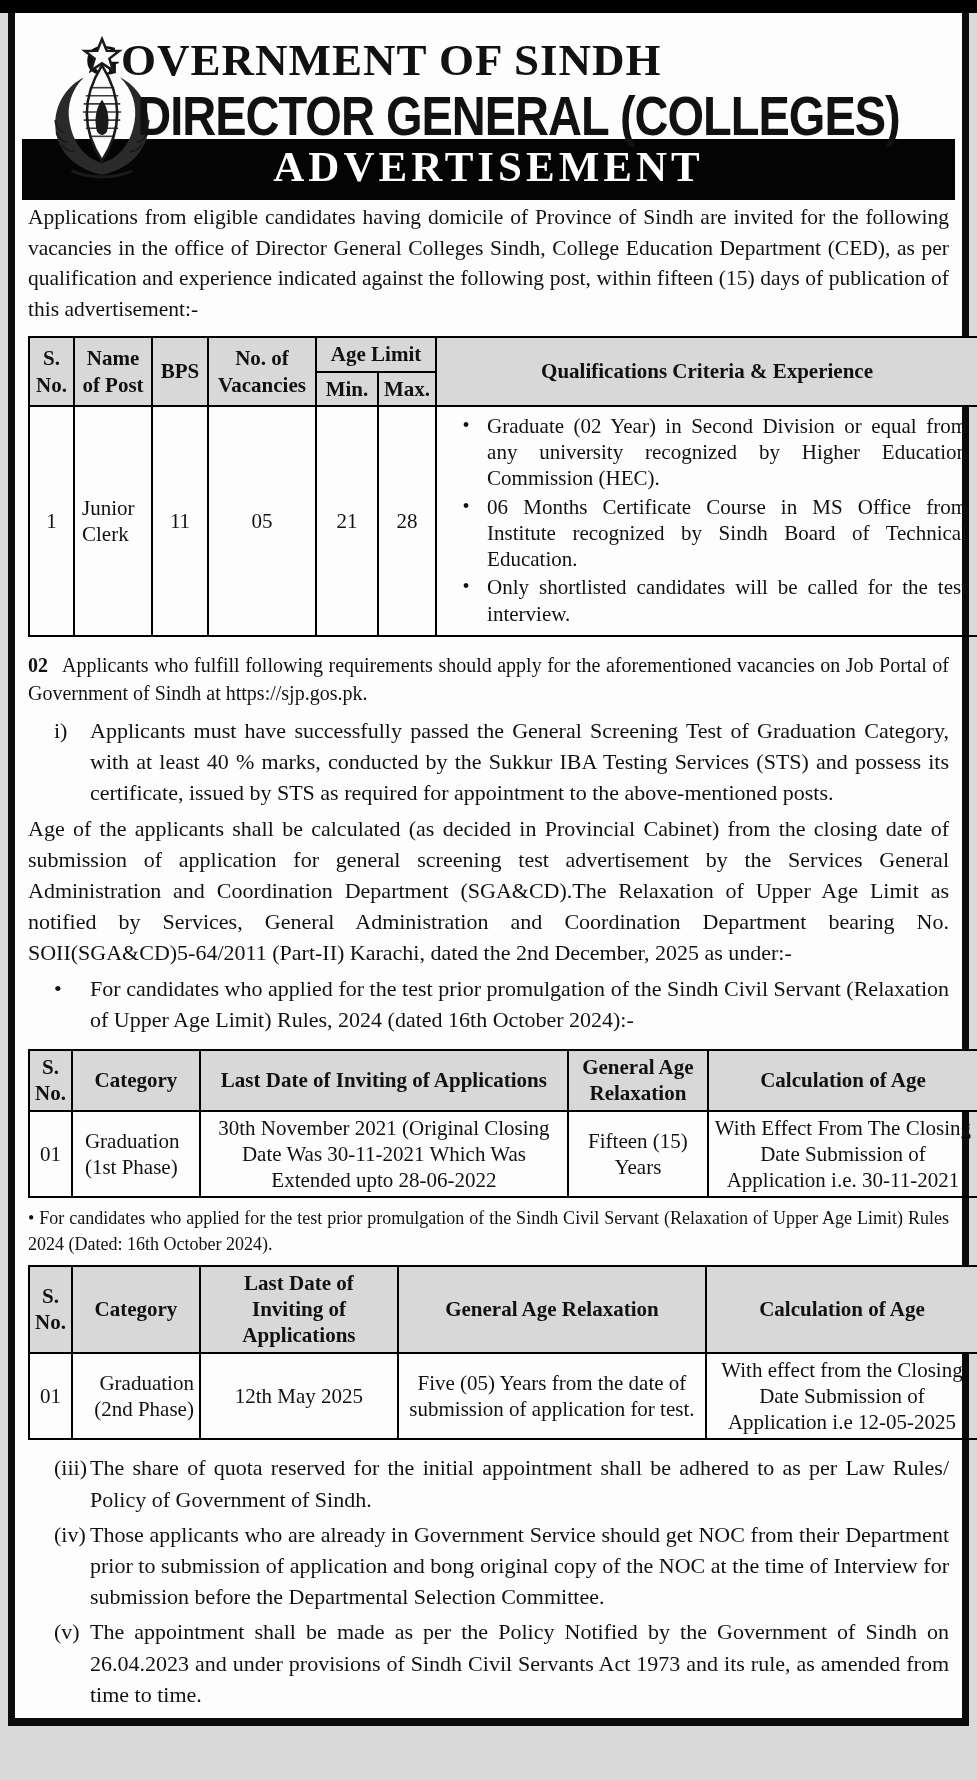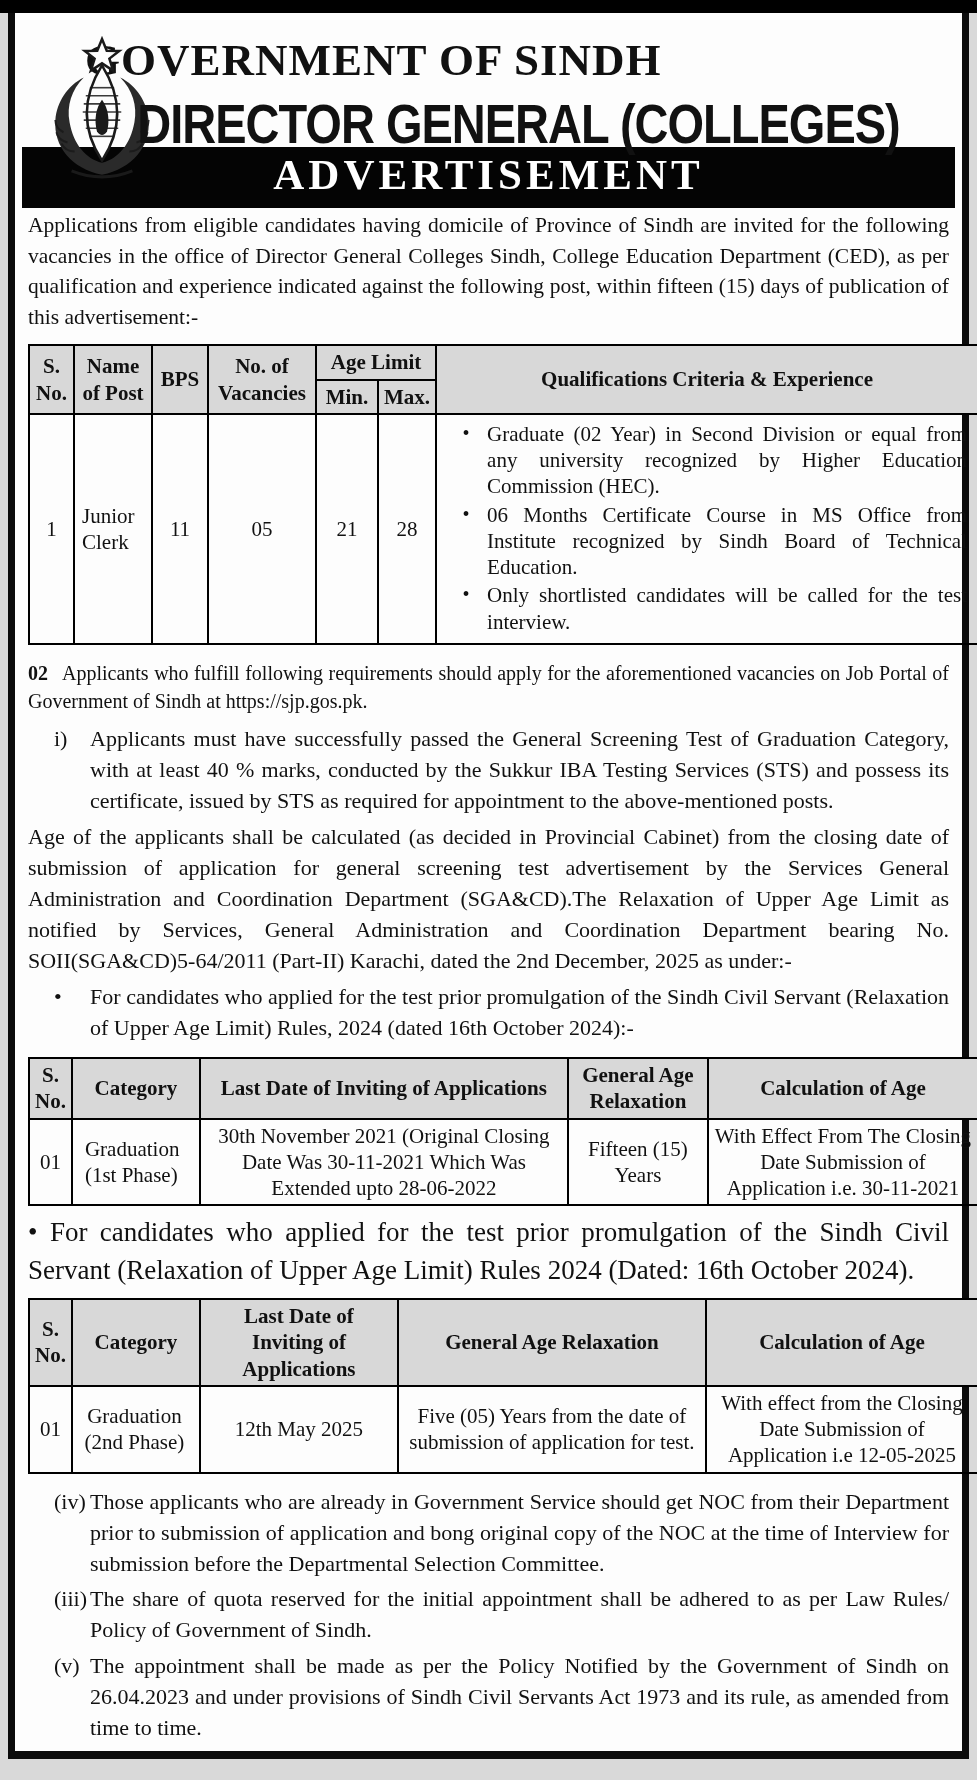--- a/index.html
+++ b/index.html
@@ -20,21 +20,21 @@
     padding-bottom: 4px;
   }
 
   
   .header { position: relative; padding: 24px 10px 2px; }
   .emblem { position: absolute; left: 26px; top: 22px; width: 122px; height: 152px; }
   .org-title {
     text-align: left; font-weight: 900; font-size: 45px; letter-spacing: 1px;
     font-family: "Liberation Serif", serif; line-height: 1.05; padding-left: 60px;
   }
-  .dept-title-wrap { text-align: center; padding-left: 60px; margin-top: 12px; }
+  .dept-title-wrap { text-align: center; padding-left: 60px; margin-top: 4px; }
   .dept-title {
     display: inline-block; font-family: "Liberation Sans", sans-serif;
     font-weight: 900; font-size: 47px; letter-spacing: -1px;
     transform: scaleY(1.18); transform-origin: center top; line-height: 1.0;
   }
   .ref-row {
     display: flex; justify-content: space-between;
     font-weight: 700; font-size: 25px;
     padding: 16px 110px 8px 148px;
   }
@@ -64,21 +64,21 @@
   .qual-item { display: grid; grid-template-columns: 42px 1fr; margin-bottom: 2px; }
   .qual-dot { text-align: center; font-size: 20px; }
   .qual-text { text-align: justify; }
 
   
   .para-02 { margin: 14px 13px 8px; font-size: 20px; line-height: 1.4; text-align: justify; }
   .para-02 b { margin-right: 14px; }
   .point { display: flex; margin: 2px 13px 4px; font-size: 22px; line-height: 1.42; }
   .point .plabel { flex: 0 0 62px; padding-left: 26px; }
   .point .ptext { flex: 1; text-align: justify; }
-  .bullet-flat { margin: 8px 13px 8px; font-size: 27px; line-height: 1.4; text-align: justify; } .gap-md { height: 10px; }
+  .bullet-flat { margin: 8px 13px 8px; font-size: 18px; line-height: 1.4; text-align: justify; } .gap-md { height: 10px; }
 </style>
 </head>
 <body>
 
 <div class="sheet">
   <div class="top-black"></div>
   <div class="frame">
 
     <div class="header">
       <svg class="emblem" viewBox="0 0 120 150">
@@ -225,37 +225,37 @@
       <tbody>
           <tr>
         <th>S. No.</th>
         <th>Category</th>
         <th>Last Date of Inviting of Applications</th>
         <th>General Age Relaxation</th>
         <th>Calculation of Age</th>
       </tr>
       <tr>
         <td>01</td>
-        <td style="text-align:center;padding-left:2px">Graduation (2nd Phase)</td>
+        <td style="text-align:right;padding-left:2px">Graduation (2nd Phase)</td>
         <td>12th May 2025</td>
         <td>Five (05) Years from the date of submission of application for test.</td>
         <td>With effect from the Closing Date Submission of Application i.e 12-05-2025</td>
       </tr>
     </tbody>
       </table>
     <div class="gap-md"></div>
 
     <div class="point">
+      <span class="plabel">(iii)</span>
+      <span class="ptext">The share of quota reserved for the initial appointment shall be adhered to as per Law Rules/ Policy of Government of Sindh.</span>
+    </div>
+    <div class="point">
       <span class="plabel">(iv)</span>
       <span class="ptext">Those applicants who are already in Government Service should get NOC from their Department prior to submission of application and bong original copy of the NOC at the time of Interview for submission before the Departmental Selection Committee.</span>
     </div>
     <div class="point">
-      <span class="plabel">(iii)</span>
-      <span class="ptext">The share of quota reserved for the initial appointment shall be adhered to as per Law Rules/ Policy of Government of Sindh.</span>
-    </div>
-    <div class="point">
       <span class="plabel">(v)</span>
       <span class="ptext">The appointment shall be made as per the Policy Notified by the Government of Sindh on 26.04.2023 and under provisions of Sindh Civil Servants Act 1973 and its rule, as amended from time to time.</span>
     </div>
 
   </div>
 
 </div>
 
 </body></html>

